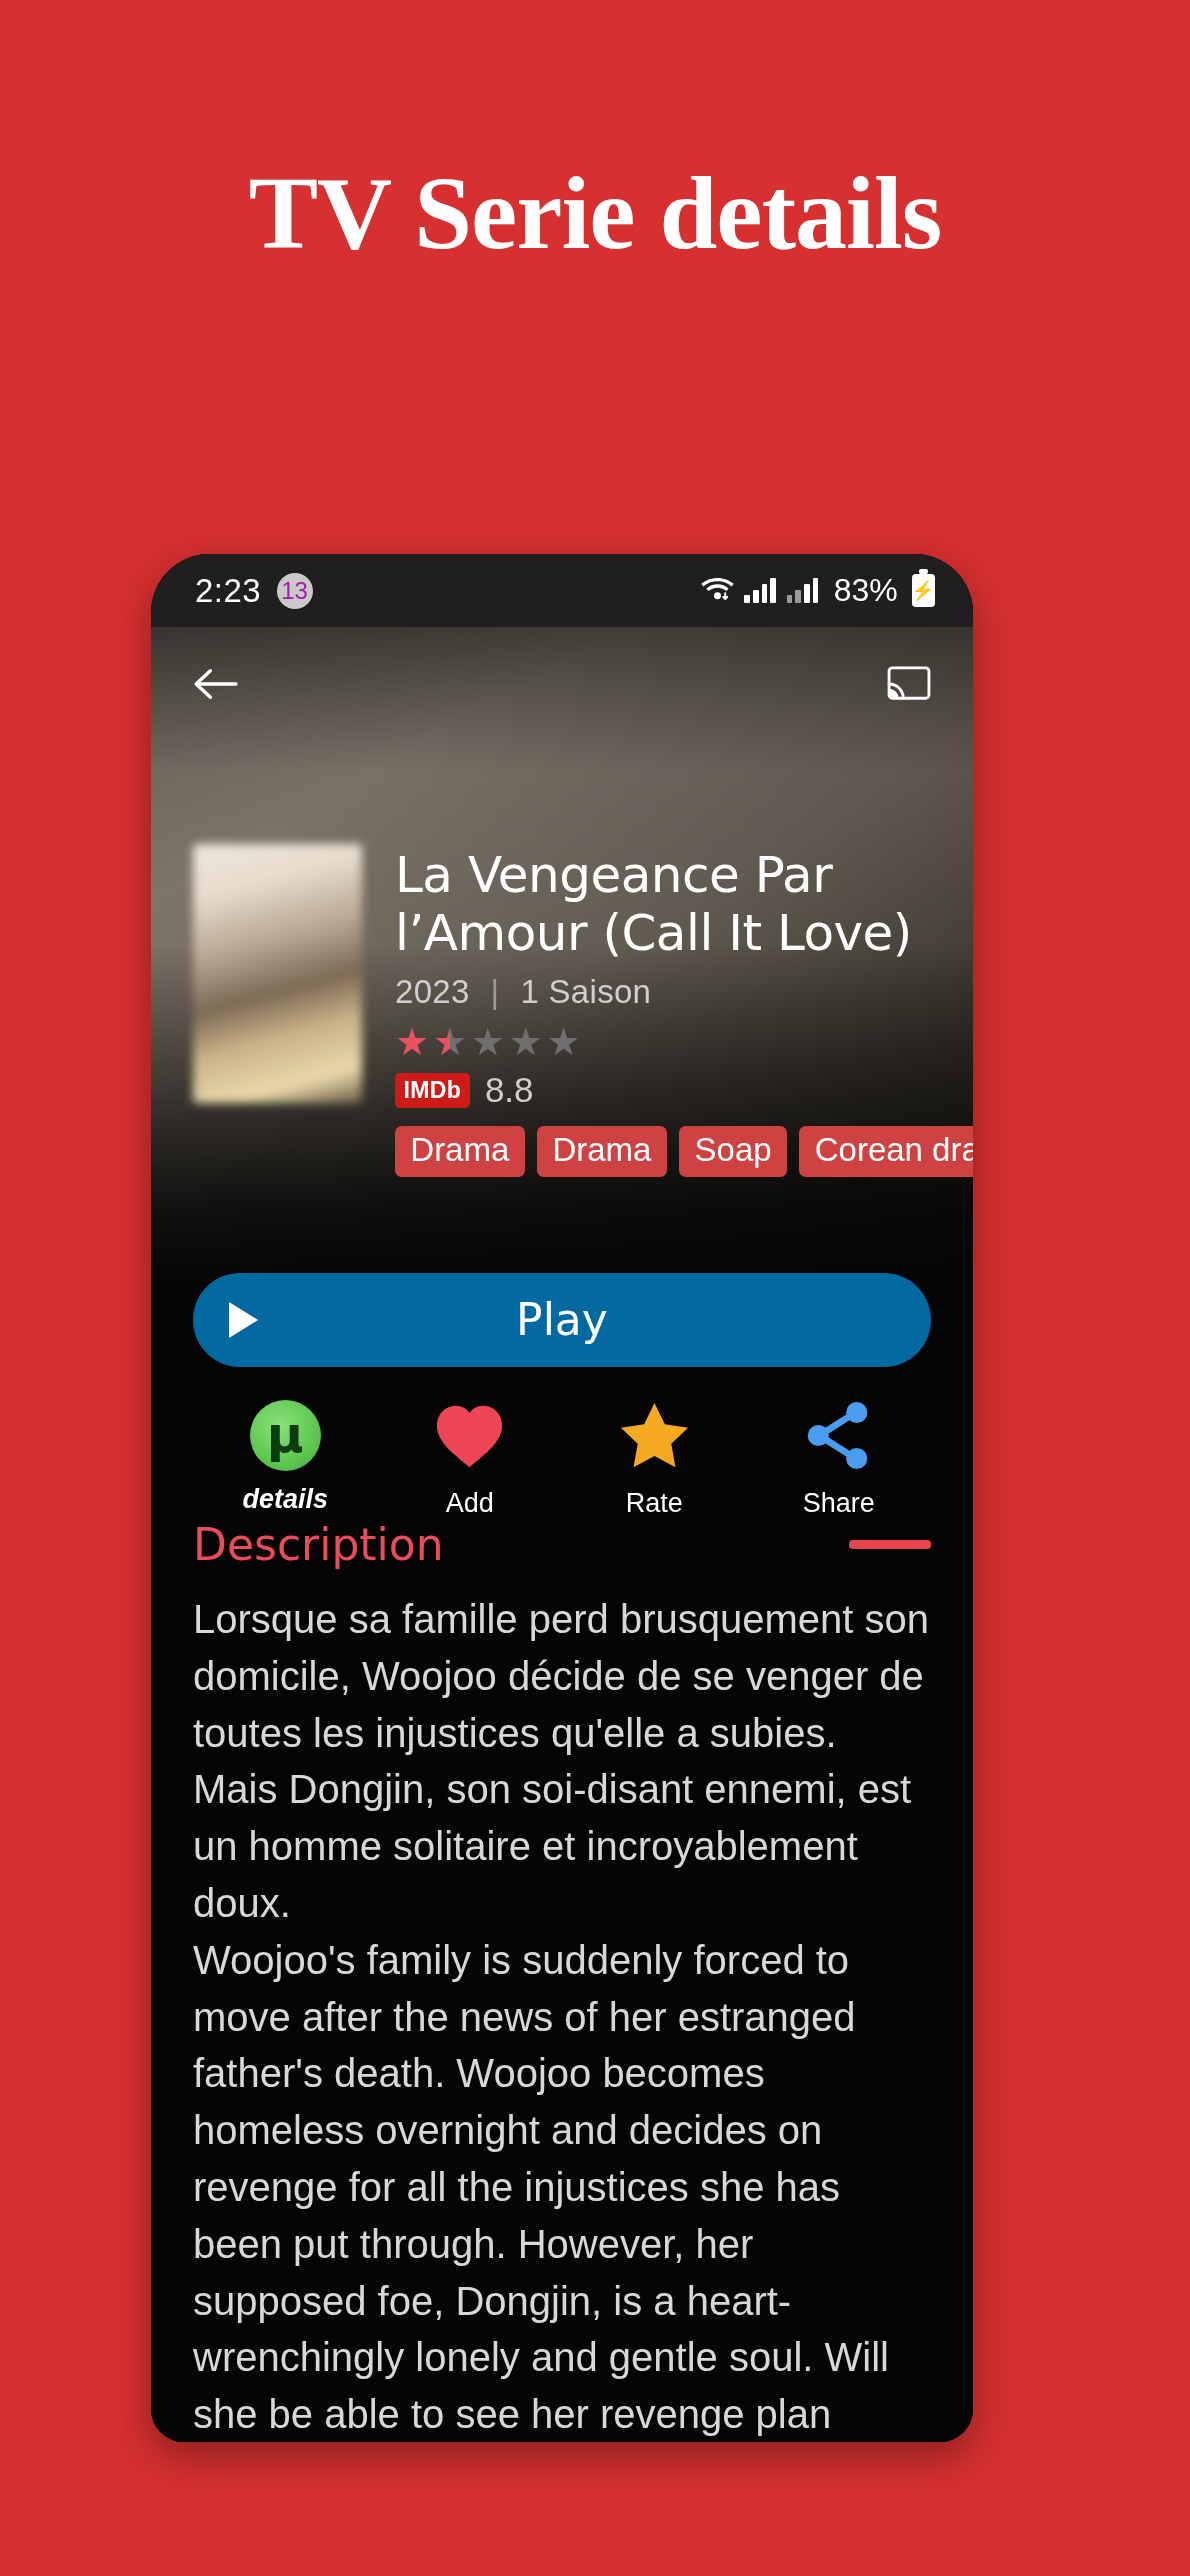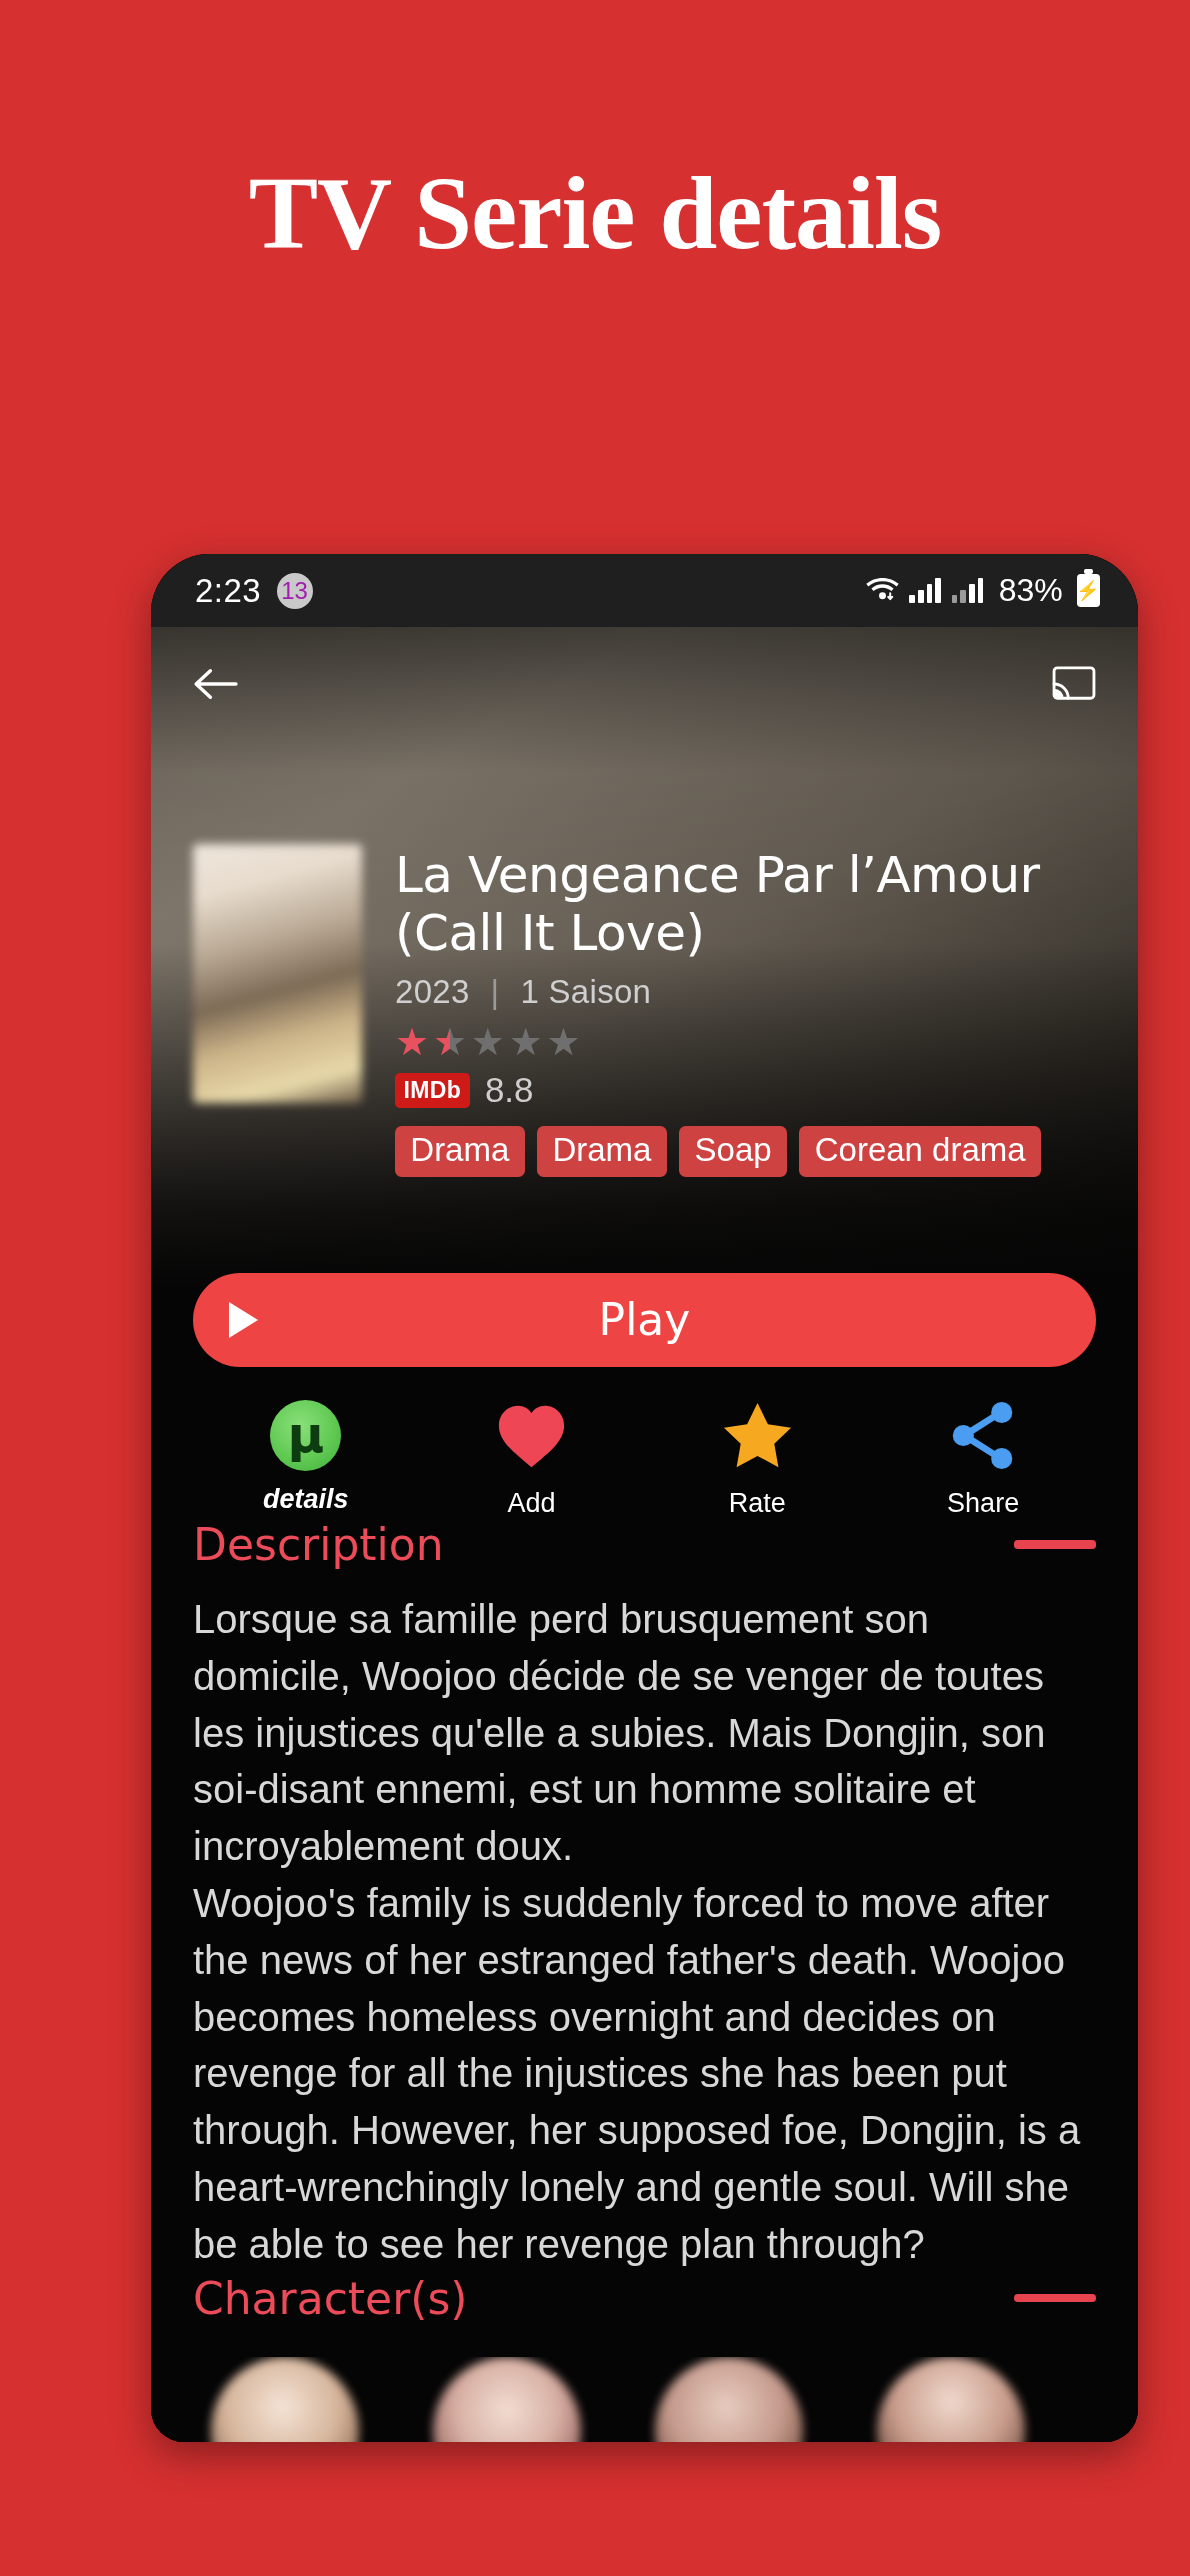--- a/index.html
+++ b/index.html
@@ -19,21 +19,21 @@
     font-size:104px;
     font-weight:800;
     letter-spacing:-1px;
     font-family:Liberation Serif, serif;
   }
 
   
   .phone{
     position:absolute;
     left:151px; top:554px;
-    width:987px; height:1888px;
+    width:822px; height:1888px;
     background:#000;
     border-radius:59px 59px 33px 33px;
     overflow:hidden;
     box-shadow:0 13.4px 38px rgba(0,0,0,.35);
   }
   .phone-inner{ position:relative; width:100%; height:100%; background:#050505; }
 
   
   .statusbar{
     position:relative; height:73px; background:#1f1f1f;
@@ -108,21 +108,21 @@
   .imdb-score{ color:#cfcfcf; font-size:35px; }
   .chips{ display:flex; gap:12.5px; margin-top:15.3px; }
   .chip{
     background:#cf4242; color:#fff; font-size:33px;
     padding:4.8px 15.3px 8.6px; border-radius:6.7px; white-space:nowrap;
   }
 
   
   .content{ padding:0 42px; background:#050505; }
   .play-btn{
-    position:relative; height:94px; border-radius:47px; background:#ef4444;
+    position:relative; height:94px; border-radius:47px; background:#0369a1;
     display:flex; align-items:center; justify-content:center; cursor:pointer;
     margin-top:-15.3px;
   }
   .play-tri{
     position:absolute; left:36px; top:50%; transform:translateY(-50%);
     width:0;height:0;border-left:29px solid #fff;
     border-top:18px solid transparent;border-bottom:18px solid transparent;
   }
   .play-label{ color:#fff; font-size:44px; font-family:"DejaVu Sans", sans-serif; }
 

